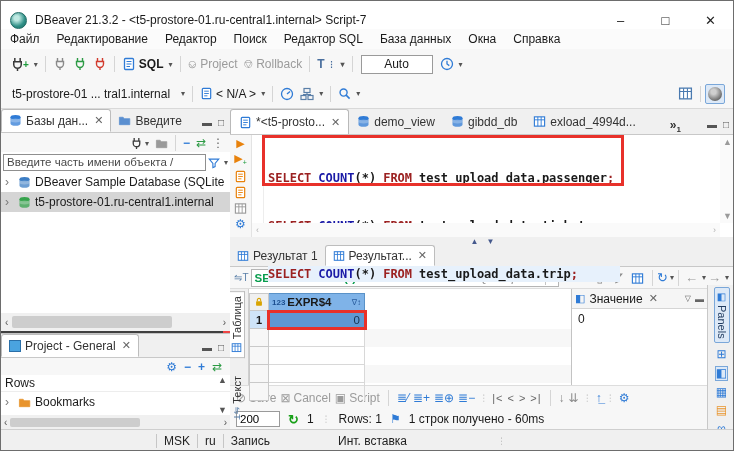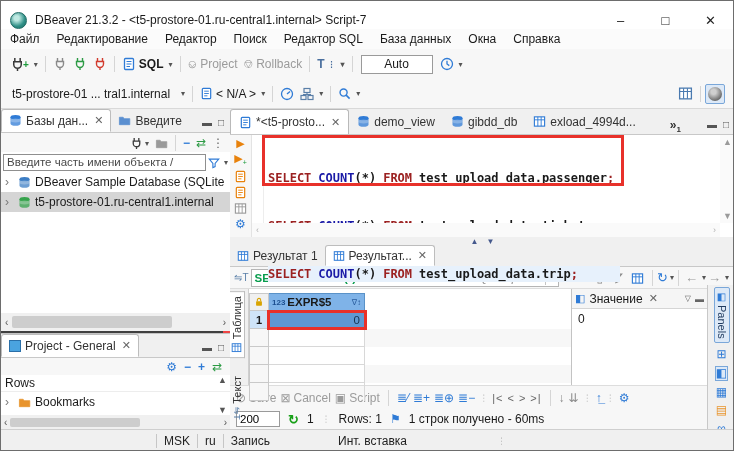--- a/index.html
+++ b/index.html
@@ -530,21 +530,21 @@
 
       <div id="grid">
         <div class="gridhead">
           <span class="corner">
               <svg class="ic" width="10" height="10" style="color:#d9a400">
                 <use href="#s-lock"></use>
               </svg>
             </span>
           <span class="colhead">
             <span class="badge123">123</span>
-            <b>EXPR$5</b>
+            <b>EXPR$4</b>
             <span class="grow"></span>
             <span style="color:#2a5d9e;font-size:8px">∇↕</span>
           </span>
         </div>
         <div class="gridrow">
           <span class="numcell">1</span>
           <span class="datacell selcell">0</span>
         </div>
         <div class="gridrow">
             <span class="numcell empty"></span>

